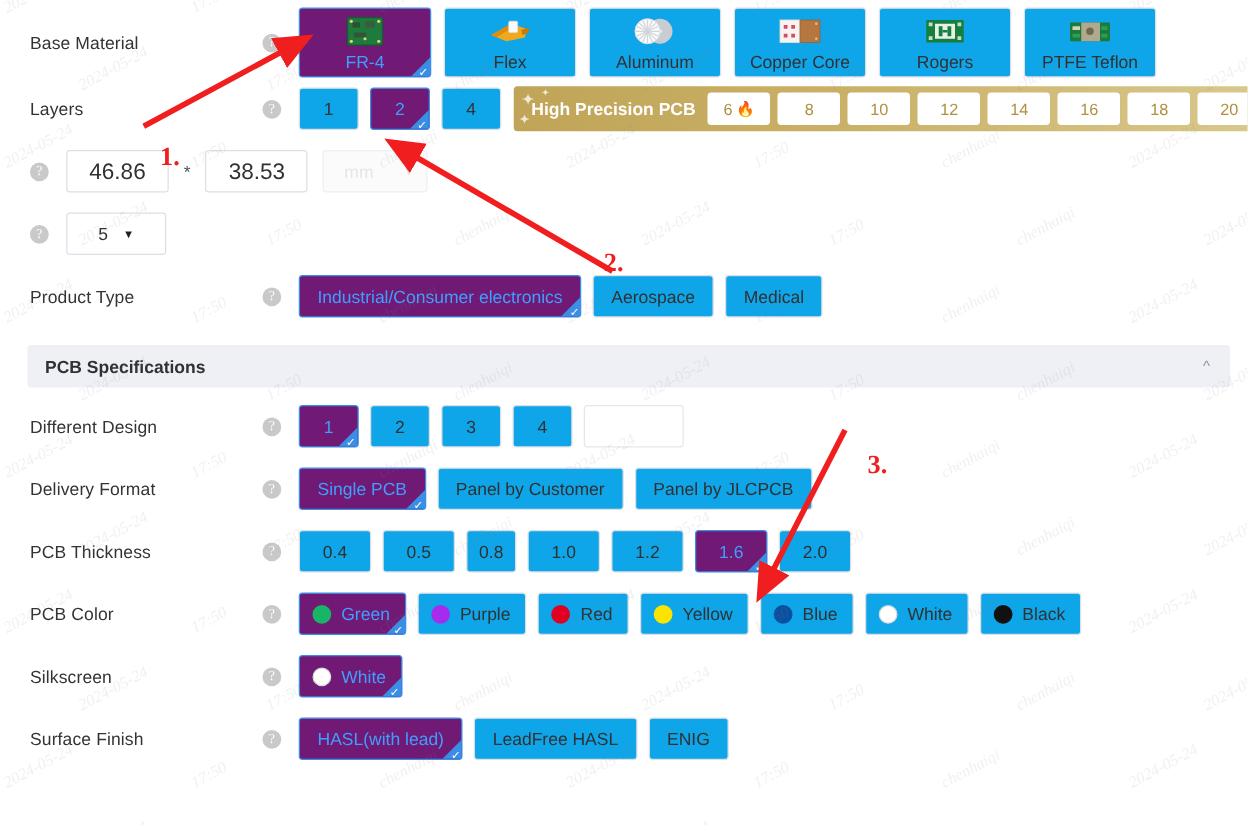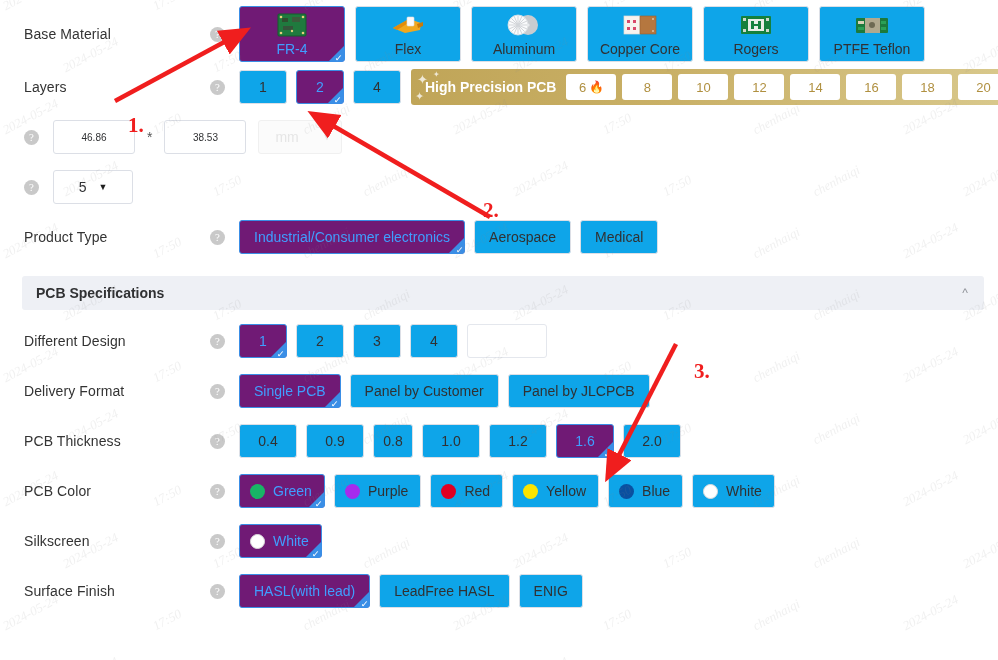--- a/index.html
+++ b/index.html
@@ -190,21 +190,21 @@
     margin-left: 3px;
     line-height: 1;
   }
 
   
   .inp {
     border: 1px solid #dcdfe6;
     border-radius: 3px;
     height: 34px;
     width: 80px;
-    font-size: 10px;
+    font-size: 18px;
     color: #303133;
     text-align: center;
     background: #fff;
     font-family: "Liberation Sans", sans-serif;
     outline: none;
   }
   .dim-inp { width: 82px; }
   .star { margin: 0 12px; font-size: 14px; color: #555; }
   .unit {
     width: 84px; height: 34px;
@@ -622,21 +622,21 @@
     </div>
 
     <div class="row">
       <div class="row-label">PCB Thickness</div>
       <div class="help">?</div>
       <div class="opts">
         <div class="opt num" style="width:58px">
           <span>0.4</span>
         </div>
         <div class="opt num" style="width:58px">
-          <span>0.9</span>
+          <span>0.5</span>
         </div>
         <div class="opt num" style="width:40px">
           <span>0.8</span>
         </div>
         <div class="opt num" style="width:58px">
           <span>1.0</span>
         </div>
         <div class="opt num" style="width:58px">
           <span>1.2</span>
         </div>
@@ -669,20 +669,24 @@
           <span class="sw" id="sw-yellow" style="background: rgb(251, 228, 0);"></span>
           <span>Yellow</span>
         </div>
         <div class="opt color">
           <span class="sw" id="sw-blue" style="background: rgb(10, 80, 160);"></span>
           <span>Blue</span>
         </div>
         <div class="opt color">
           <span class="sw ring" id="sw-white" style="background: rgb(255, 255, 255);"></span>
           <span>White</span>
+        </div>
+        <div class="opt color">
+          <span class="sw" id="sw-black" style="background: rgb(17, 17, 17);"></span>
+          <span>Black</span>
         </div>
       </div>
     </div>
 
     <div class="row">
       <div class="row-label">Silkscreen</div>
       <div class="help">?</div>
       <div class="opts">
         <div class="opt color sel">
           <span class="sw ring" id="sw-silk-white" style="background: rgb(255, 255, 255);"></span>

